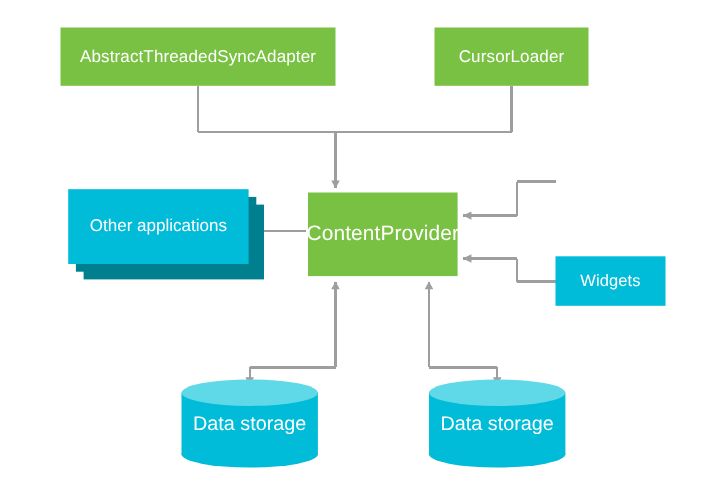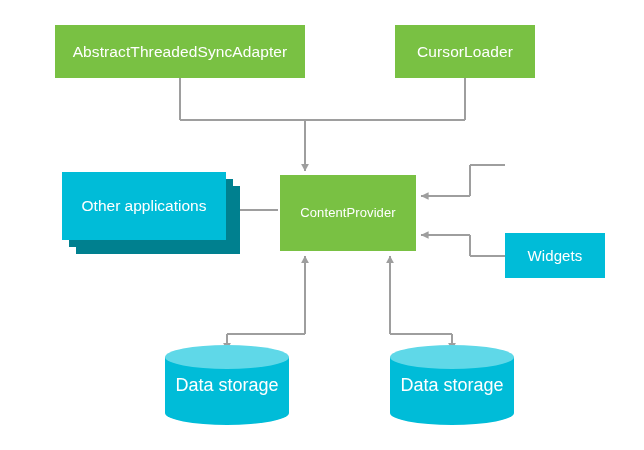--- a/index.html
+++ b/index.html
@@ -41,21 +41,21 @@
     font-size: 15.5px;
   }
   
   #n-cursorloader {
     left: 395px; top: 25px; width: 140px; height: 53px;
     font-size: 15.5px;
   }
   
   #n-contentprovider {
     left: 280px; top: 175px; width: 136px; height: 76px;
-    font-size: 13px;
+    font-size: 19px;
   }
   
   #stack-other {
     position: absolute;
     left: 25px; top: 172px; width: 178px; height: 82px; margin-left: 37px;
   }
   .stack-shadow {
     position: absolute;
     background: #00808f;
   }

